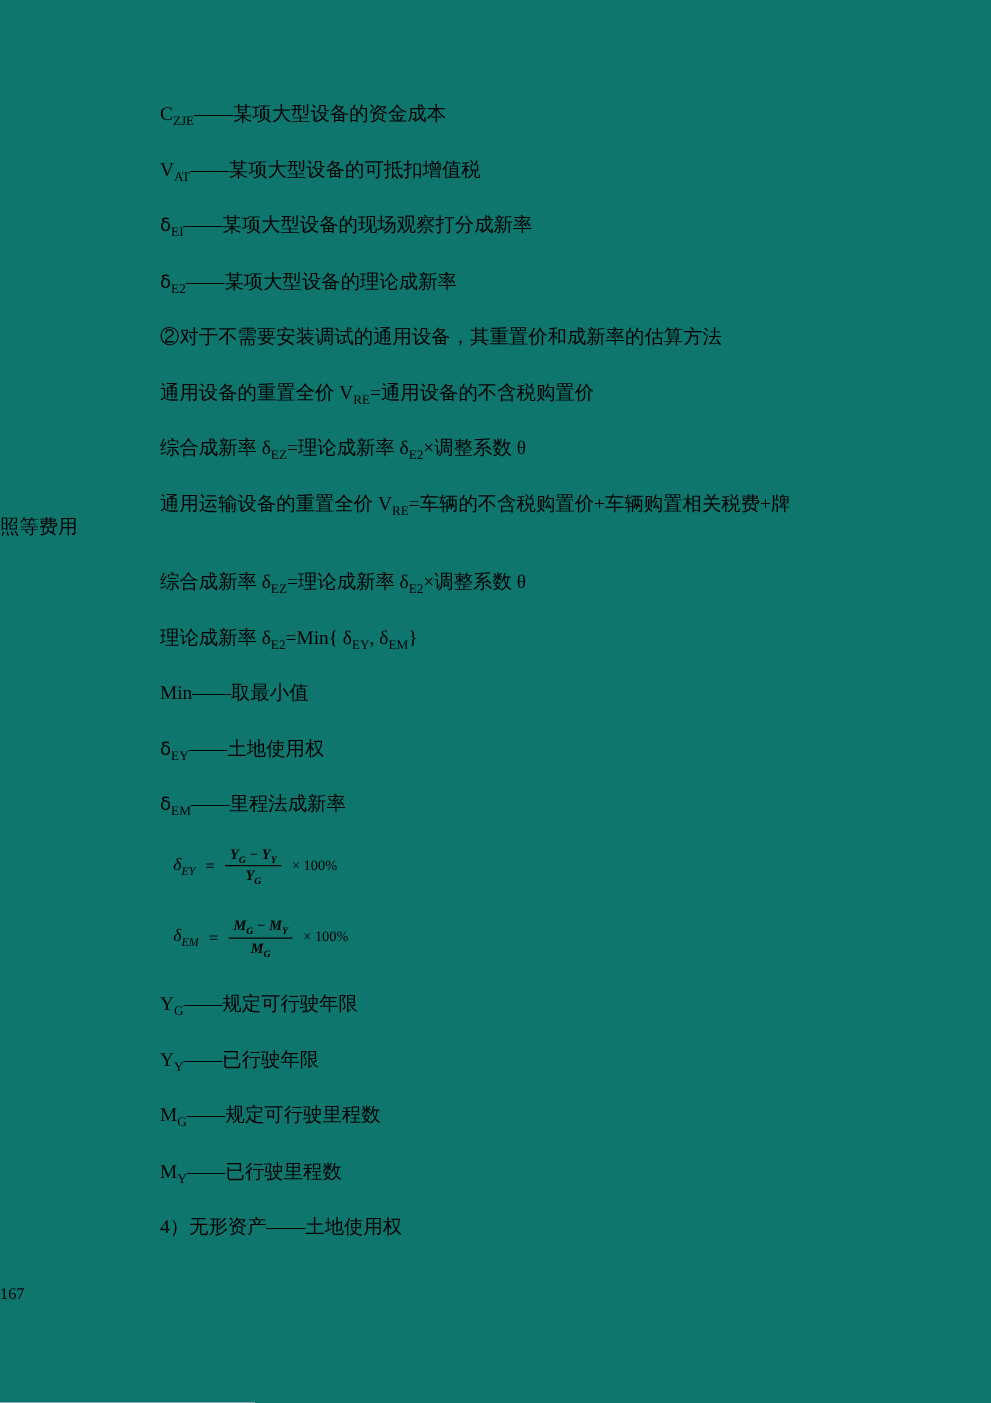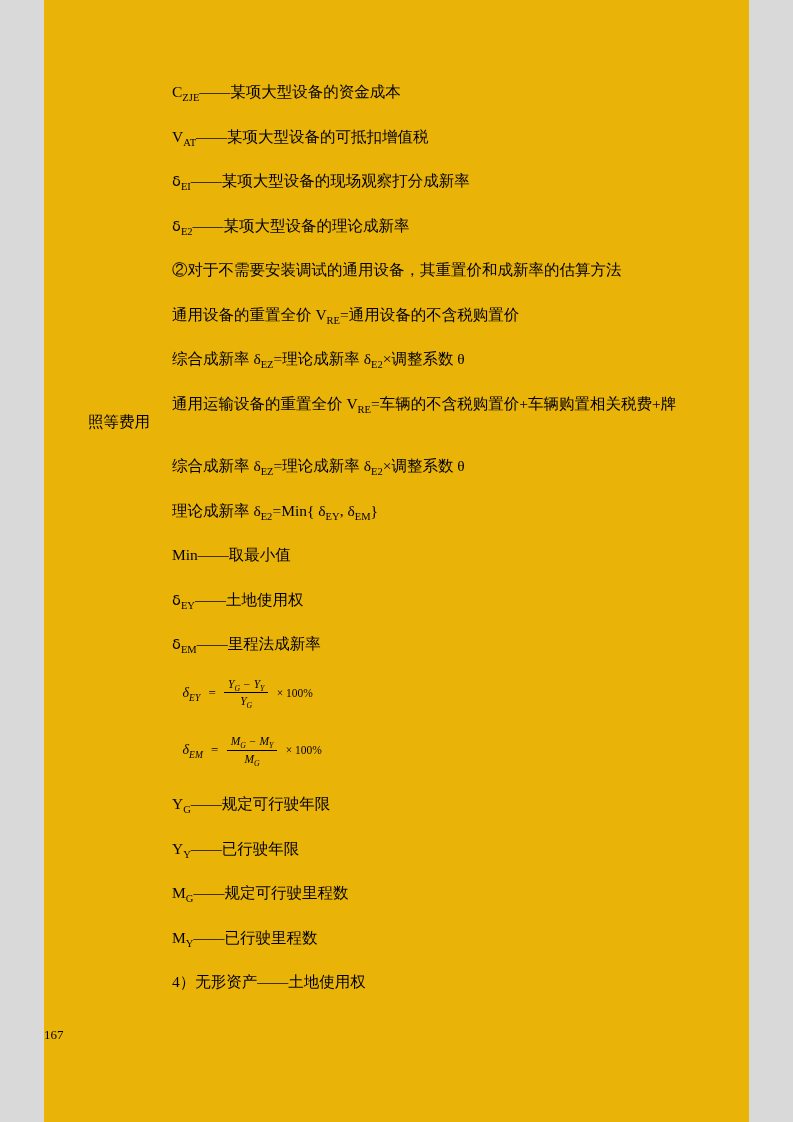--- a/index.html
+++ b/index.html
@@ -4,23 +4,23 @@
 <style>
   html, body {
     margin: 0;
     padding: 0;
     background: #d9d9d9;
   }
   body {
     font-family: "Liberation Serif", "DejaVu Serif", serif;
   }
   .page {
-    width: 705px;
+    width: 793px;
     height: 1122px;
-    background: #eab308;
+    background: #0f766e;
     position: relative;
     margin: 0 auto;
     box-sizing: border-box;
     overflow: hidden;
   }
   .content {
     position: absolute;
     left: 97px;
     top: 80px;
     width: 600px;
@@ -71,20 +71,21 @@
     vertical-align: middle;
     padding: 0 5px;
     font-size: 13px;
   }
   .frac {
     display: inline-block;
     vertical-align: middle;
     text-align: center;
     font-size: 11.5px;
     line-height: 1.25;
+    font-weight: bold;
   }
   .frac .num {
     display: block;
     padding: 0 4px 1px 4px;
     border-bottom: 1px solid #000;
     font-style: italic;
     white-space: nowrap;
   }
   .frac .den {
     display: block;
@@ -140,21 +141,21 @@
 
     <p class="line">
       <span>综合成新率 δ</span><sub>EZ</sub><span>=理论成新率 δ</span><sub>E2</sub><span>×调整系数 θ</span>
     </p>
 
 
     <p class="line tight">
       <span>通用运输设备的重置全价 V</span><sub>RE</sub><span>=车辆的不含税购置价+车辆购置相关税费+牌</span>
     </p>
 
-    <p class="line noindent" style="margin-top:-20px; position:relative; left:-97px; width:700px;padding-left:44px;">
+    <p class="line noindent" style="margin-top:-20px; position:relative; left:-97px; width:700px;">
       <span>照等费用</span>
     </p>
 
     <p class="line">
       <span>综合成新率 δ</span><sub>EZ</sub><span>=理论成新率 δ</span><sub>E2</sub><span>×调整系数 θ</span>
     </p>
 
     <p class="line">
       <span>理论成新率 δ</span><sub>E2</sub><span>=Min{ δ</span><sub>EY</sub><span>, δ</span><sub>EM</sub><span>}</span>
     </p>

